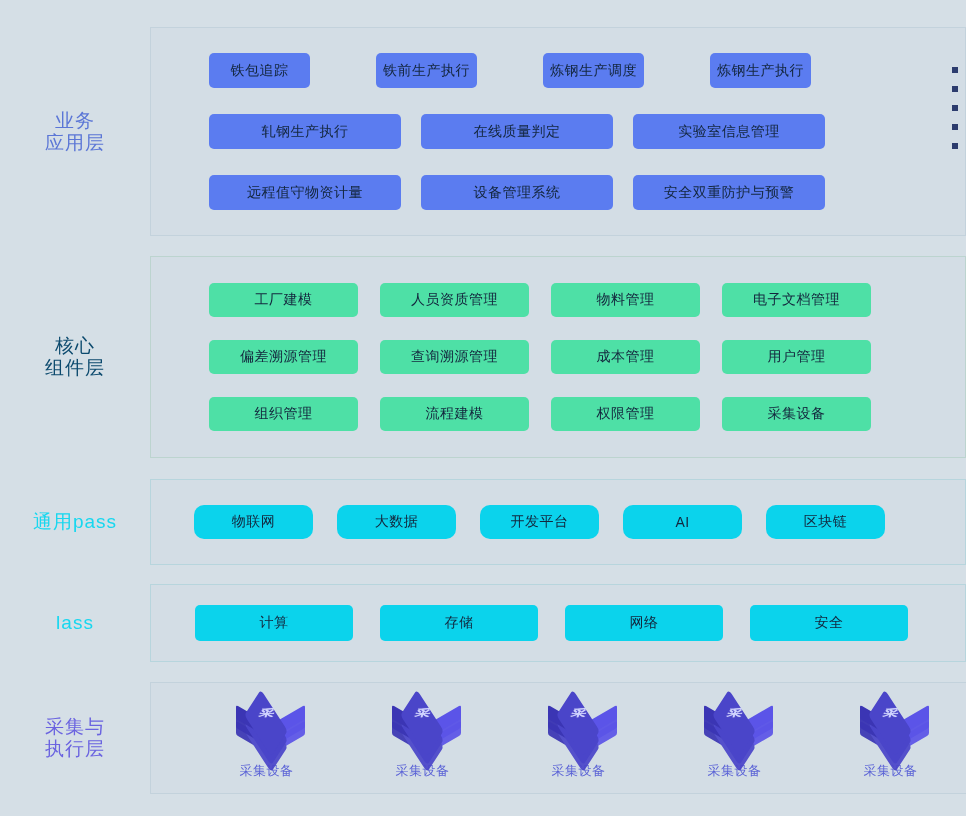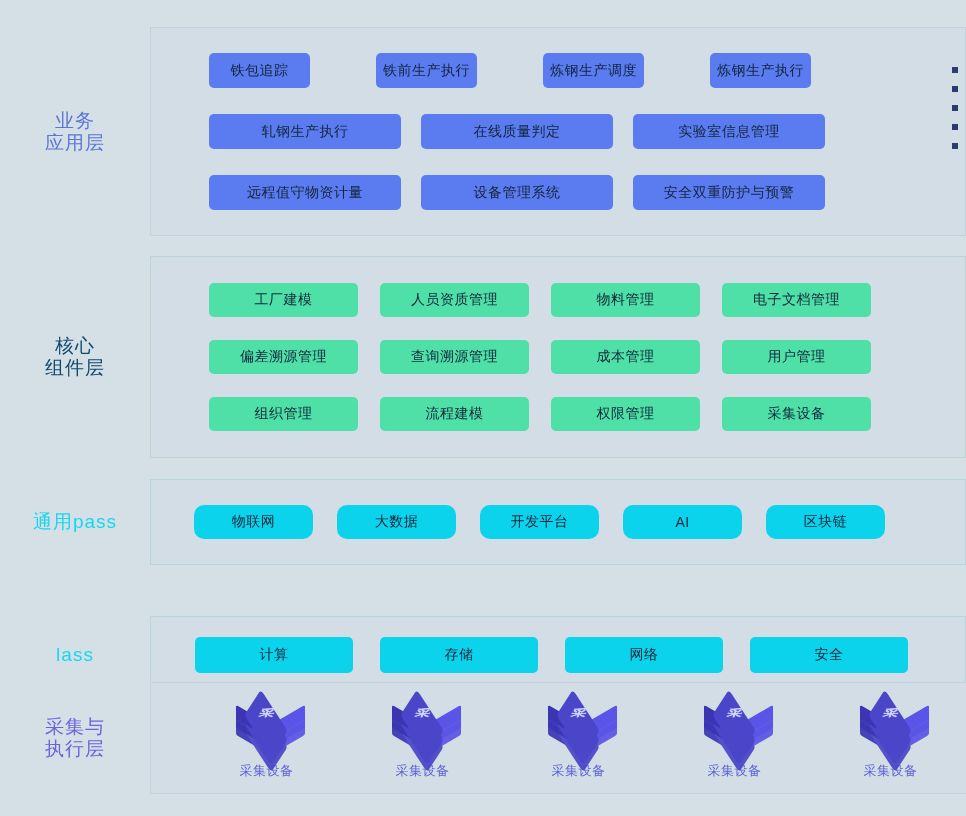--- a/index.html
+++ b/index.html
@@ -96,21 +96,21 @@
   #core-layer .panel-row { height: 34px; justify-content: flex-start; gap: 22px; padding-left: 58px; }
   #core-layer .panel-row + .panel-row { margin-top: 23px; }
   #core-layer .chip { width: 149px; height: 34px; }
 
   
   #paas-layer { left: 0; top: 479px; width: 966px; height: 86px; }
   #paas-layer .panel-row { height: 34px; justify-content: flex-start; gap: 24px; padding-left: 43px; }
   #paas-layer .chip { width: 119px; height: 34px; border-radius: 10px; }
 
   
-  #iaas-layer { left: 0; top: 616px; width: 966px; height: 78px; }
+  #iaas-layer { left: 0; top: 584px; width: 966px; height: 78px; }
   #iaas-layer .panel-row { height: 36px; justify-content: flex-start; gap: 27px; padding-left: 44px; }
   #iaas-layer .chip { width: 158px; height: 36px; }
 
   
   #acq-layer { left: 0; top: 682px; width: 966px; height: 112px; }
   #acq-layer .panel-row { justify-content: flex-start; gap: 71px; padding-left: 73px; }
 
   .device {
     width: 85px;
     display: flex;

